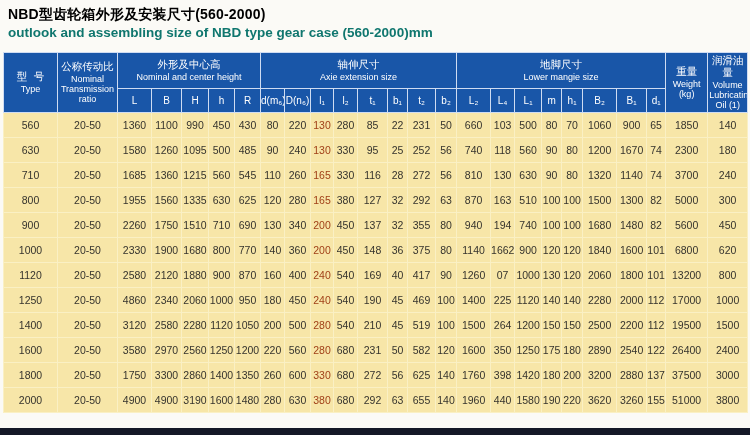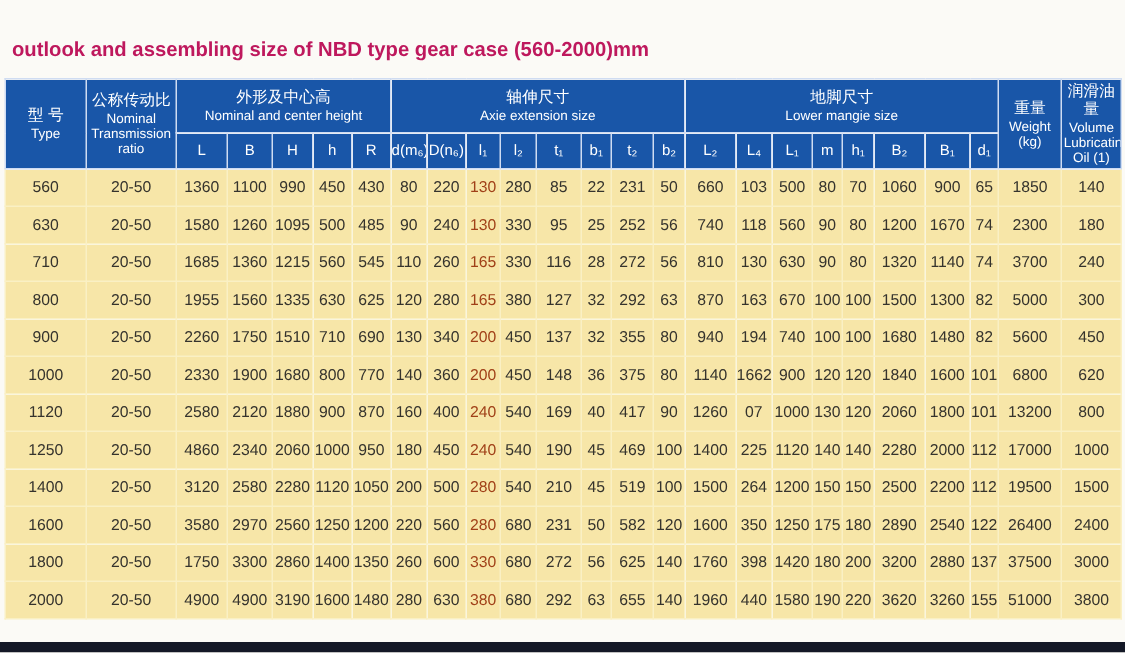--- a/index.html
+++ b/index.html
@@ -4,40 +4,40 @@
 <style>
   * { margin:0; padding:0; box-sizing:border-box; }
   html,body { width:750px; height:435px; overflow:hidden; }
   body {
     font-family:"Liberation Sans", sans-serif;
     background:#fbfaf6;
     position:relative;
   }
   .title-block { padding:6px 8px 0 8px; height:50px; }
   .title-zh { font-size:14px; font-weight:bold; color:#000; letter-spacing:0.2px; }
-  .title-en { font-size:13.5px; font-weight:bold; color:#be185d; margin-top:19px; }
+  .title-en { font-size:13.5px; font-weight:bold; color:#0f766e; margin-top:1px; }
 
   table.spec {
     width:744px;
     margin:2px 3px 0 3px;
     border-collapse:collapse;
     table-layout:fixed;
   }
   thead th {
     background:#1956a8;
     color:#ffffff;
     border:1px solid #cfdcf2;
     font-weight:normal;
     text-align:center;
     vertical-align:middle;
     overflow:hidden;
   }
   tr.grouprow th { height:36px; padding:1px; }
   tr.subrow th { height:24px; font-size:10px; padding:0; }
-  th .zh { font-size:10.5px; line-height:12px; display:block; }
+  th .zh { font-size:10.5px; line-height:12px; display:block;font-family:Liberation Mono, monospace; }
   th .en { font-size:9px; line-height:10px; display:block; margin-top:1px; }
   tbody td {
     background:#f7e6a8;
     height:25px;
     text-align:center;
     vertical-align:middle;
     font-size:10.5px;
     color:#35332d;
     border:1px solid #faf0c4;
     overflow:hidden;
@@ -48,20 +48,21 @@
     position:absolute;
     left:0; right:0; bottom:0;
     height:7px;
     background:#141827;
   }
 </style>
 </head>
 <body>
 
 <div class="title-block">
+  <div class="title-zh">NBD型齿轮箱外形及安装尺寸(560-2000)</div>
   <div class="title-en">outlook and assembling size of NBD type gear case (560-2000)mm</div>
 </div>
 
 <table class="spec">
   <colgroup>
     <col style="width:54px">
       <col style="width:60px">
     <col style="width:34px">
       <col style="width:30px">
       <col style="width:27px">
@@ -234,21 +235,21 @@
         <td>120</td>
         <td>280</td>
         <td class="c-red">165</td>
         <td>380</td>
         <td>127</td>
         <td>32</td>
         <td>292</td>
         <td>63</td>
         <td>870</td>
         <td>163</td>
-        <td>670</td>
+        <td>510</td>
         <td>100</td>
         <td>100</td>
         <td>1500</td>
         <td>1300</td>
         <td>82</td>
         <td>5000</td>
         <td>300</td>
       </tr>
       <tr>
         <td>900</td>

